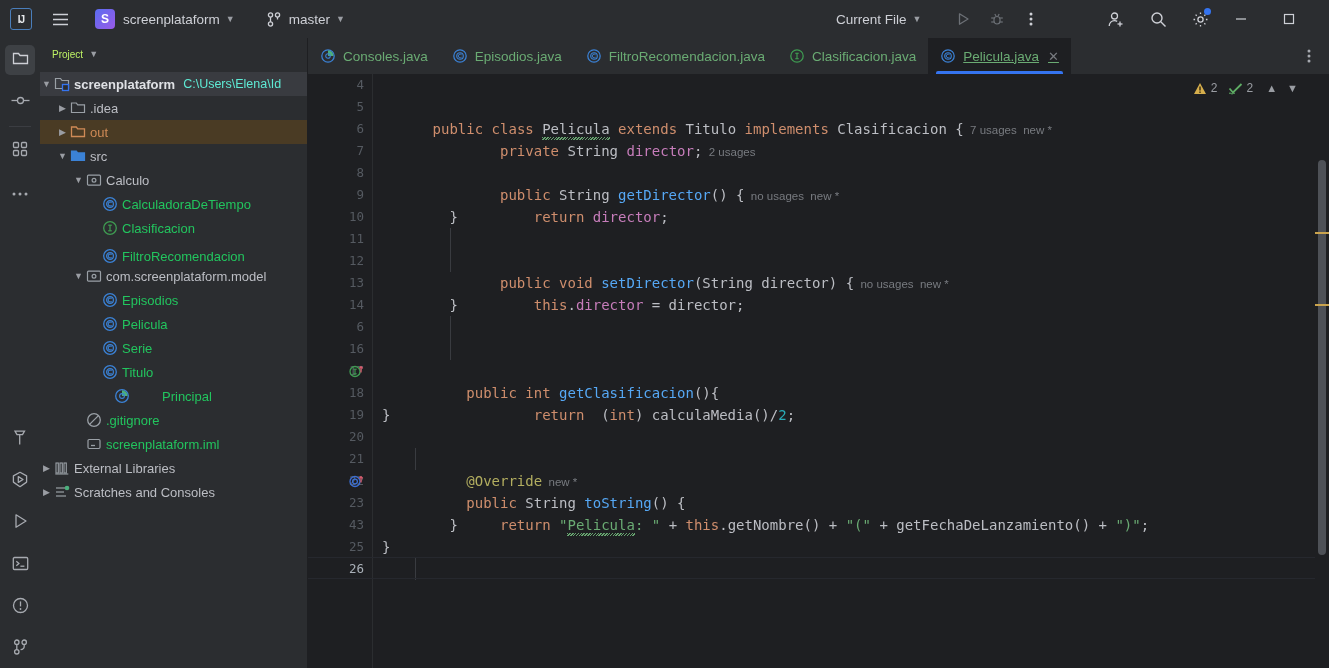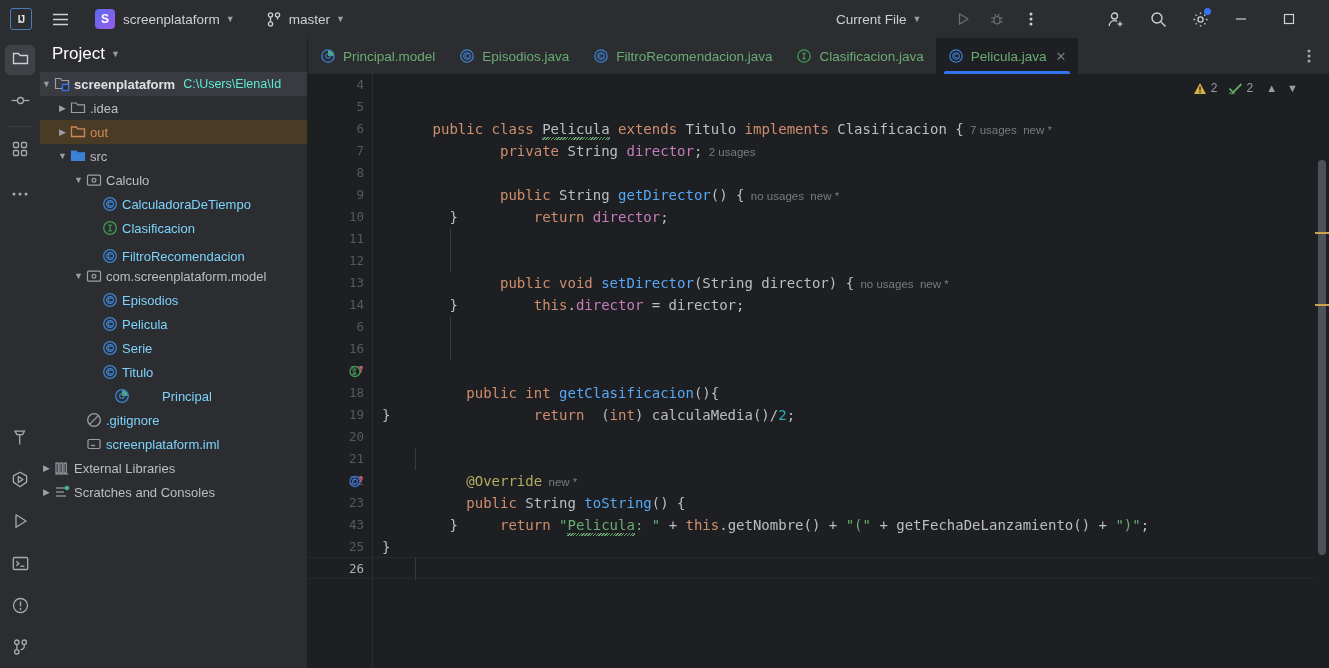--- a/index.html
+++ b/index.html
@@ -69,53 +69,53 @@
   #ab-bottom { margin-top: auto; display: flex; flex-direction: column; align-items: center; padding-bottom: 4px; }
 
   
   #projpanel {
     position: absolute; left: 40px; top: 38px; width: 268px; height: 630px;
     background: #2b2d30;
   }
   #proj-header {
     height: 32px; display: flex; align-items: center; padding-left: 12px;
   }
-  #proj-header .t { font-size: 17px; color: #ffffff; }
+  #proj-header .t { font-size: 10px; color: #bef264; }
   #tree { position: absolute; top: 34px; left: 0; width: 268px; }
   .row {
     height: 24px; display: flex; align-items: center; white-space: nowrap;
     font-size: 13px; color: #bcbec4; cursor: default; padding-right: 4px;
   }
   .row.sel-grey { background: #393b40; }
   .row.sel-amber { background: #4a3b24; }
   .arrow {
     width: 13px; flex: none; text-align: center; font-size: 9px; color: #9a9da3;
     line-height: 1;
   }
   .ico { width: 18px; flex: none; display: flex; align-items: center; justify-content: center; margin-right: 3px; }
   .lbl { overflow: hidden; text-overflow: clip; }
   .lbl.bold { font-weight: bold; color: #dfe1e5; }
-  .lbl.green { color: #7dd3fc; }
+  .lbl.green { color: #22c55e; }
   .lbl.orange { color: #cf8a56; }
   .path { color: #5eead4; font-size: 12.5px; margin-left: 8px; }
   .row-indent-1 { padding-left: 16px; }
   .row-indent-2 { padding-left: 32px; }
   .row-indent-3 { padding-left: 48px; }
   #splitter { position: absolute; left: 307px; top: 38px; width: 1px; height: 630px; background: #1e1f22; }
 
   
   #tabbar {
     position: absolute; left: 308px; top: 38px; width: 1021px; height: 36px;
     background: #2b2d30; display: flex; align-items: stretch;
   }
   .tab {
     display: flex; align-items: center; padding: 0 12px; height: 36px;
     font-size: 13.5px; color: #6aab73; position: relative; cursor: default; white-space: nowrap;
   }
-  .tab.active { background: #1e1f22; }
+  .tab.active { background: #1e1f22; text-decoration: underline; }
   .tab.active::after {
     content: ""; position: absolute; left: 8px; right: 8px; bottom: 0; height: 3px;
     background: #3574f0; border-radius: 2px 2px 0 0;
   }
   .tab .ti { margin-right: 7px; display: flex; align-items: center; }
   .tab-x { margin-left: 9px; color: #787b80; font-size: 13px; line-height: 1; }
   #tab-more {
     position: absolute; right: 8px; top: 0; height: 36px; width: 24px;
     display: flex; align-items: center; justify-content: center; color: #a7aab0;
   }
@@ -571,21 +571,21 @@
 
 <div id="tabbar">
     <div class="tab">
       <span class="ti">
         <svg width="16" height="16" viewBox="0 0 16 16" fill="none">
           <circle cx="8" cy="8" r="6.2" stroke="#3b82d6" stroke-width="1.25"></circle>
           <path d="M8 2.3A5.7 5.7 0 0 1 13.5 8H8z" fill="#4caf7d"></path>
           <circle cx="8" cy="8" r="2.3" stroke="#3b82d6" stroke-width="1.05"></circle>
         </svg>
       </span>
-      <span>Principal.model</span>
+      <span>Consoles.java</span>
     </div>
     <div class="tab">
       <span class="ti">
         <svg width="16" height="16" viewBox="0 0 16 16" fill="none">
           <circle cx="8" cy="8" r="6.2" stroke="#3b82d6" stroke-width="1.25"></circle>
           <circle cx="8" cy="8" r="3.3" stroke="#3b82d6" stroke-width="1.1"></circle>
           <path d="M9.5 6.7a1.9 1.9 0 1 0 0 2.6" stroke="#3b82d6" stroke-width="1"></path>
         </svg>
       </span>
       <span>Episodios.java</span>

